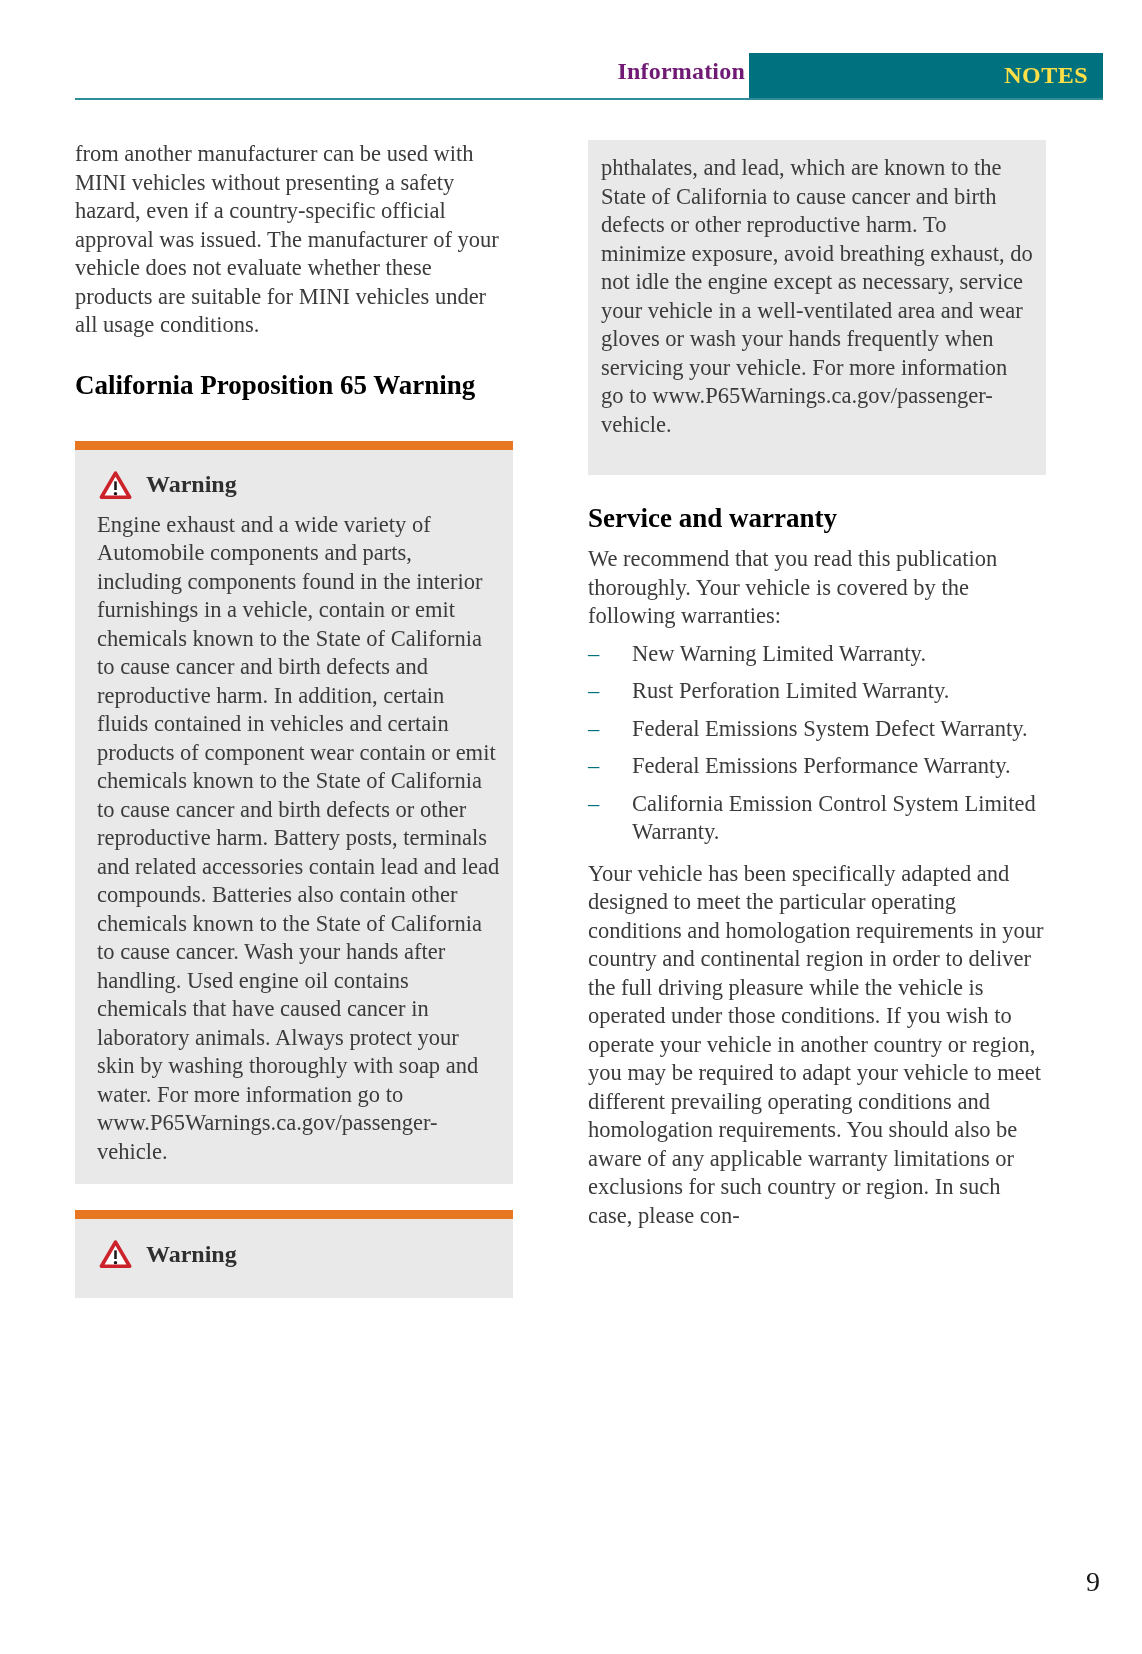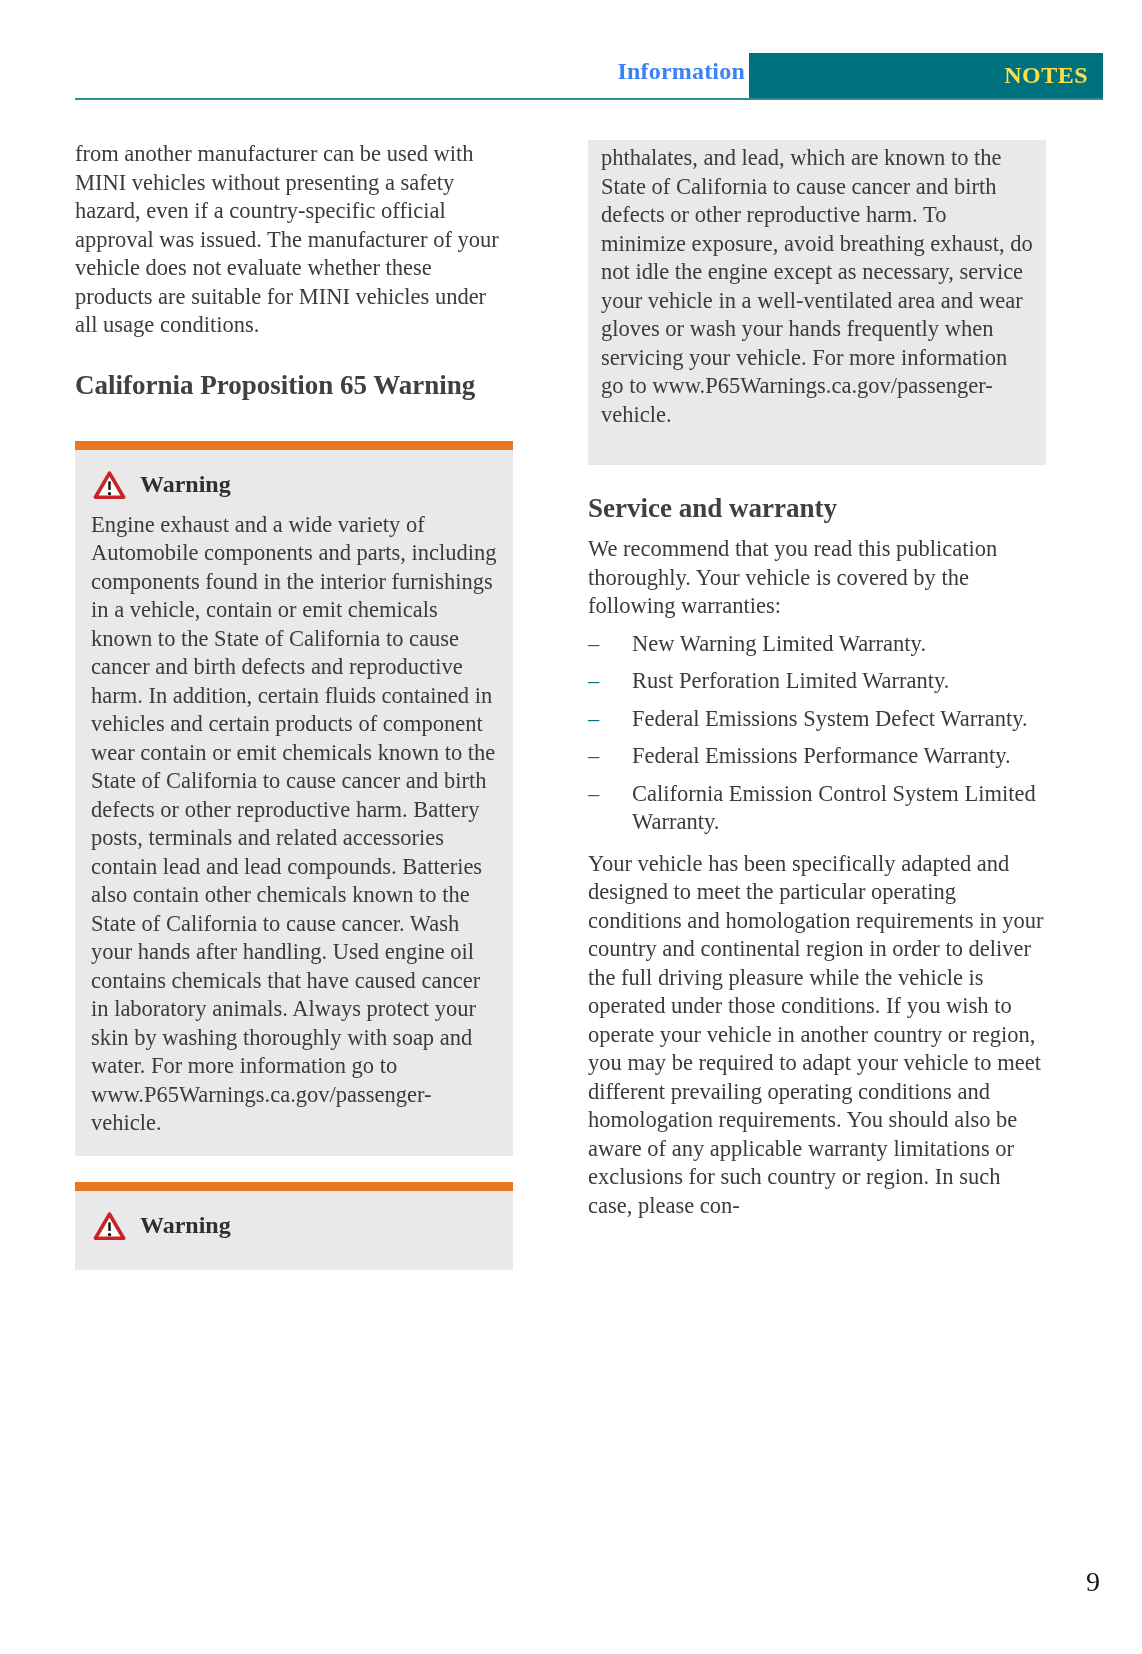--- a/index.html
+++ b/index.html
@@ -8,52 +8,52 @@
   body {
     width:1142px; height:1654px;
     font-family:"Liberation Serif","DejaVu Serif",serif;
     color:#3b3b3b;
   }
   .page { position:relative; width:1142px; height:1654px; background:#fff; overflow:hidden; }
 
   
   .header-title {
     position:absolute; top:58px; right:397px;
-    font-size:24px; font-weight:bold; color:#3b82f6; letter-spacing:0.2px;
+    font-size:24px; font-weight:bold; color:#701a75; letter-spacing:0.2px;
   }
   .notes-tab {
     position:absolute; left:749px; top:53px; width:354px; height:47px;
     background:#00717f; color:#fde047;
     font-size:24px; font-weight:bold; letter-spacing:0.5px;
     text-align:right; padding:9px 15px 0 0;
   }
   .header-rule {
     position:absolute; left:75px; top:98px; width:1028px; height:2px;
     background:#2f8d9a;
   }
 
   
   .col { position:absolute; top:140px; }
   .col-left  { left:75px;  width:438px; }
   .col-right { left:588px; width:458px; }
 
   .body-text { font-size:22.5px; line-height:28.5px; color:#3b3b3b; text-align:left; }
 
   .section-heading {
-    font-size:27px; line-height:31px; font-weight:bold; color:#404040;
+    font-size:27px; line-height:31px; font-weight:bold; color:#000000;
     margin:30px 0 11px 0;
   }
   .col-right .section-heading { margin-top:28px; }
 
   
   .warning-box { margin-top:40px; }
   .warning-box + .warning-box { margin-top:26px; }
   .warning-bar { height:9px; background:#e87722; }
-  .warning-body { background:#e9e9e9; padding:13px 13px 18px 16px; }
-  .continuation .warning-body { padding:4px 13px 36px 13px; }
+  .warning-body { background:#e9e9e9; padding:13px 13px 18px 22px; }
+  .continuation .warning-body { padding:14px 13px 36px 13px; }
   .warning-title-row { display:flex; align-items:center; gap:14px; margin:7px 0 11px 2px; }
   .warning-icon { display:inline-flex; }
   .warning-title { font-size:24px; font-weight:bold; color:#2f2f2f; }
 
   
   .dash-list { list-style:none; margin-top:8px; }
   .dash-item { display:flex; font-size:22.5px; line-height:28.5px; margin:9px 0; }
   .dash { color:#00717f; flex:0 0 44px; }
 
   .para { margin-top:13px; }

